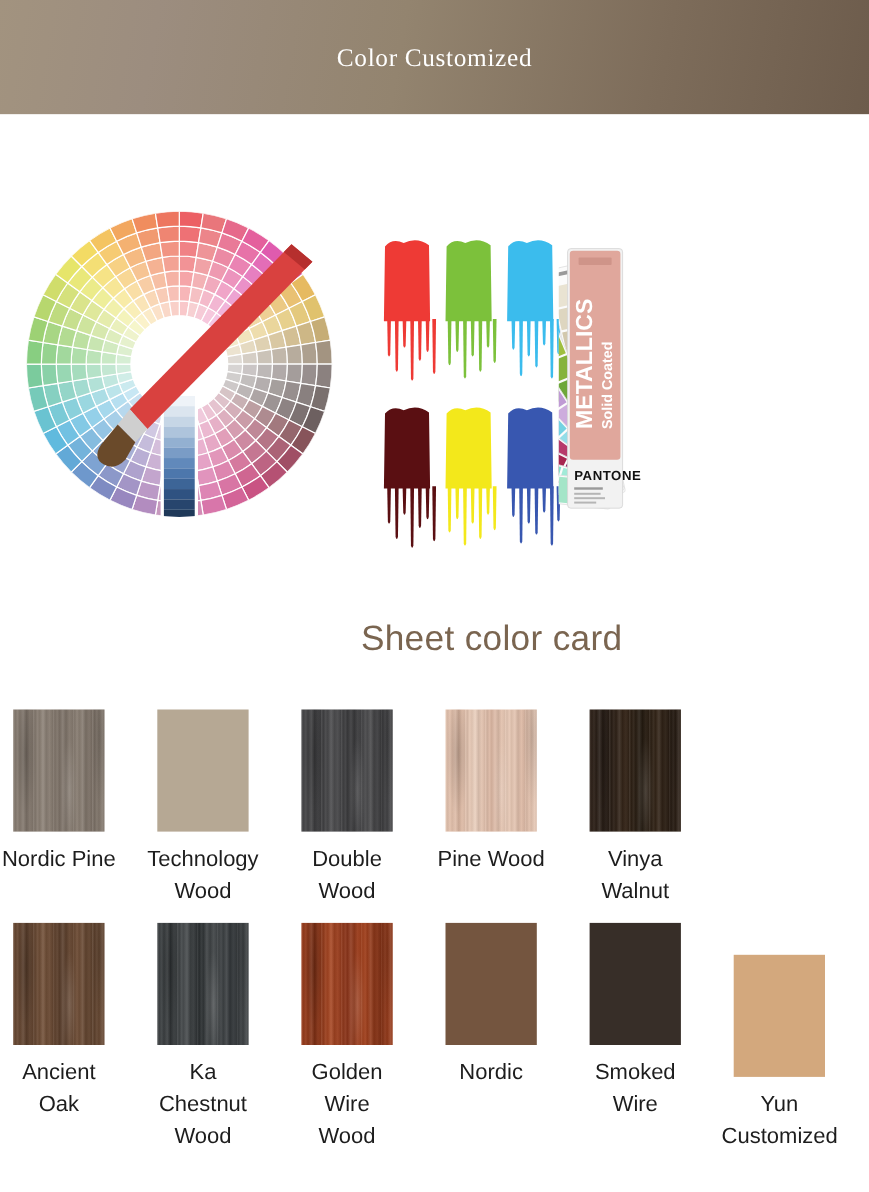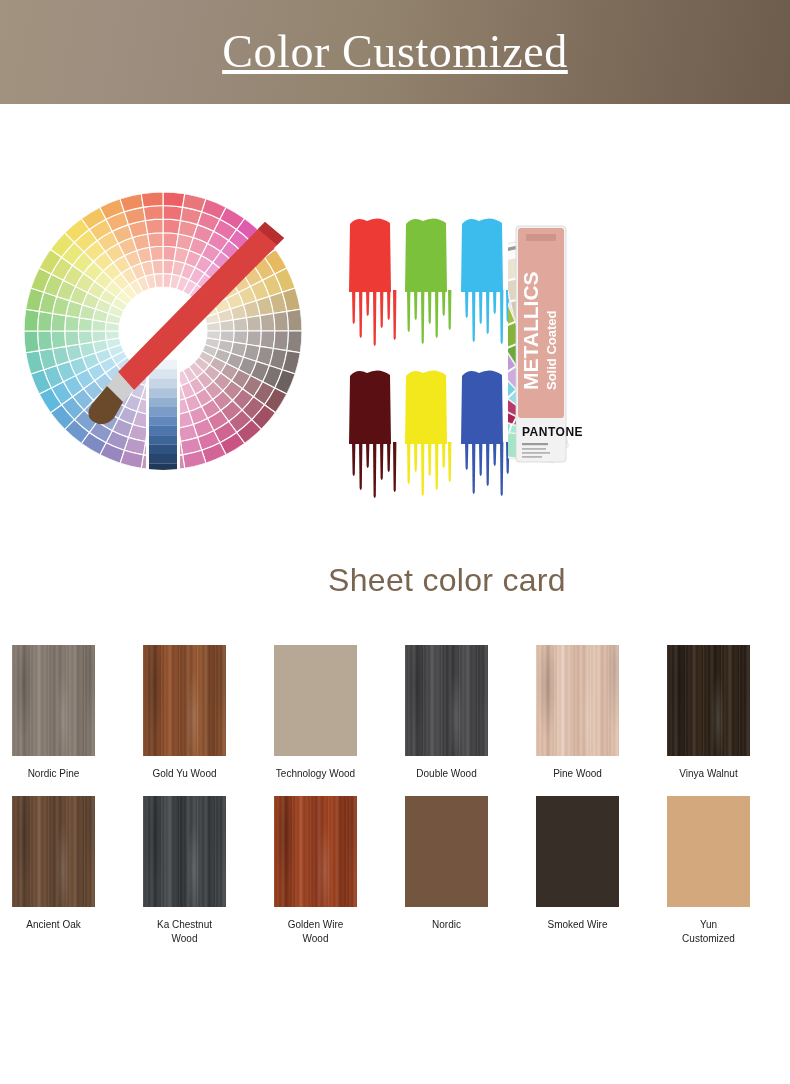--- a/index.html
+++ b/index.html
@@ -23,27 +23,26 @@
     left: 0; top: 0;
     width: 790px;
     height: 104px;
     background: linear-gradient(100deg, #a2937f 0%, #9c8d7f 18%, #93846f 46%, #7d6c5a 76%, #6d5c4c 100%);
     display: flex;
     align-items: center;
     justify-content: center;
   }
   .banner-title {
     font-family: "Liberation Serif", "DejaVu Serif", serif;
-    font-size: 46px;
+    font-size: 23px;
     color: #ffffff;
     letter-spacing: 0.6px;
     font-weight: 400;
     text-align: center;
     line-height: 1;
-    text-decoration: underline;
   }
 
   
   .image-strip {
     position: absolute;
     left: 0; top: 104px;
     width: 790px;
     height: 430px;
     background: #ffffff;
   }
@@ -109,21 +108,21 @@
   .swatch-cell:last-child { margin-right: 0; justify-content: flex-end; }
   .swatch-chip {
     width: 83px;
     height: 111px;
     position: relative;
     overflow: hidden;
     border: 0;
   }
   .swatch-label {
     margin-top: 11px;
-    font-size: 10px;
+    font-size: 20px;
     color: #1d1d1d;
     text-align: center;
     line-height: 1.45;
     font-family: "Liberation Sans", sans-serif;
     white-space: pre-line;
     width: 105px;
   }
 
   
   .grain::after {
@@ -677,24 +676,20 @@
 
 <div class="section-title">Sheet color card</div>
 
 <div class="swatch-grid">
   <div class="swatch-row">
       <div class="swatch-cell">
         <div class="swatch-chip wood-nordic-pine grain"></div>
         <div class="swatch-label">Nordic Pine</div>
       </div>
       <div class="swatch-cell">
-        <div class="swatch-chip wood-gold-yu grain"></div>
-        <div class="swatch-label">Gold Yu Wood</div>
-      </div>
-      <div class="swatch-cell">
         <div class="swatch-chip wood-technology flat"></div>
         <div class="swatch-label">Technology Wood</div>
       </div>
       <div class="swatch-cell">
         <div class="swatch-chip wood-double grain"></div>
         <div class="swatch-label">Double Wood</div>
       </div>
       <div class="swatch-cell">
         <div class="swatch-chip wood-pine grain"></div>
         <div class="swatch-label">Pine Wood</div>

